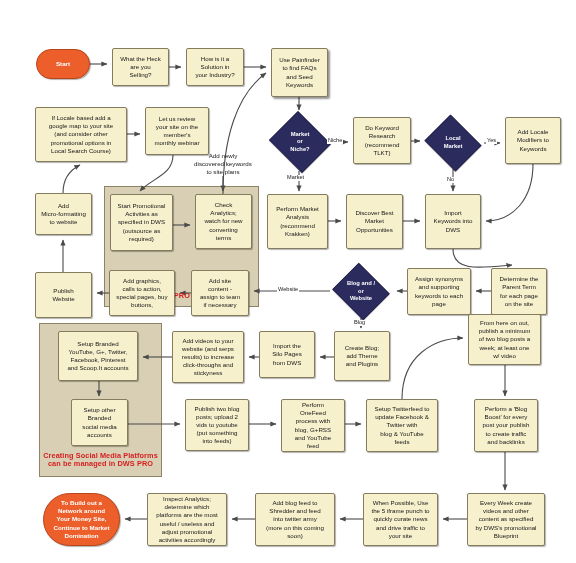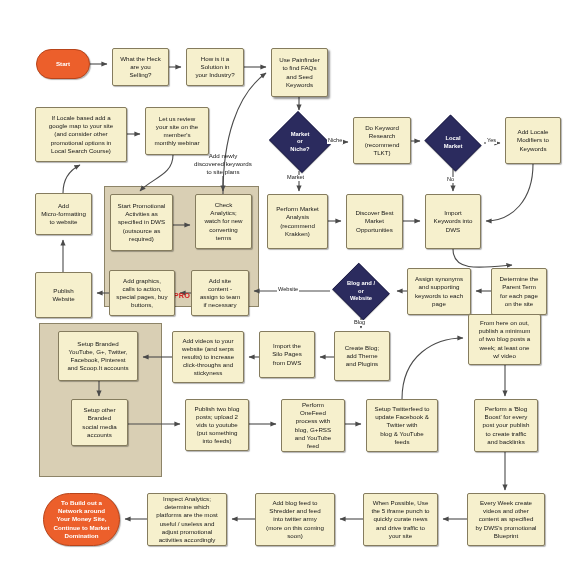--- a/index.html
+++ b/index.html
@@ -211,20 +211,22 @@
       <path d="M147,519 L125,519"></path>
 
       <path d="M223,176 L223,191"></path>
     </g>
   </svg>
 
   <div class="group-box" style="left:104px; top:186px; width:155px; height:121px;"></div>
   <div class="group-label" style="left:104px; top:292px; width:155px;">DWS PRO Only</div>
 
   <div class="group-box" style="left:39px; top:323px; width:123px; height:154px;"></div>
+  <div class="group-label" style="left:39px; top:452px; width:123px; white-space:pre-line;">Creating Social Media Platforms
+can be managed in DWS PRO</div>
 
   <div class="terminator" style="left:36px; top:49px; width:54px; height:30px;">Start</div>
 
   <div class="node" style="left:112px; top:48px; width:57px; height:38px; white-space:pre-line;">What the Heck
 are you
 Selling?</div>
   <div class="node" style="left:186px; top:48px; width:58px; height:38px; white-space:pre-line;">How is it a
 Solution in
 your Industry?</div>
   <div class="node emph" style="left:271px; top:48px; width:57px; height:49px; white-space:pre-line;">Use Painfinder

